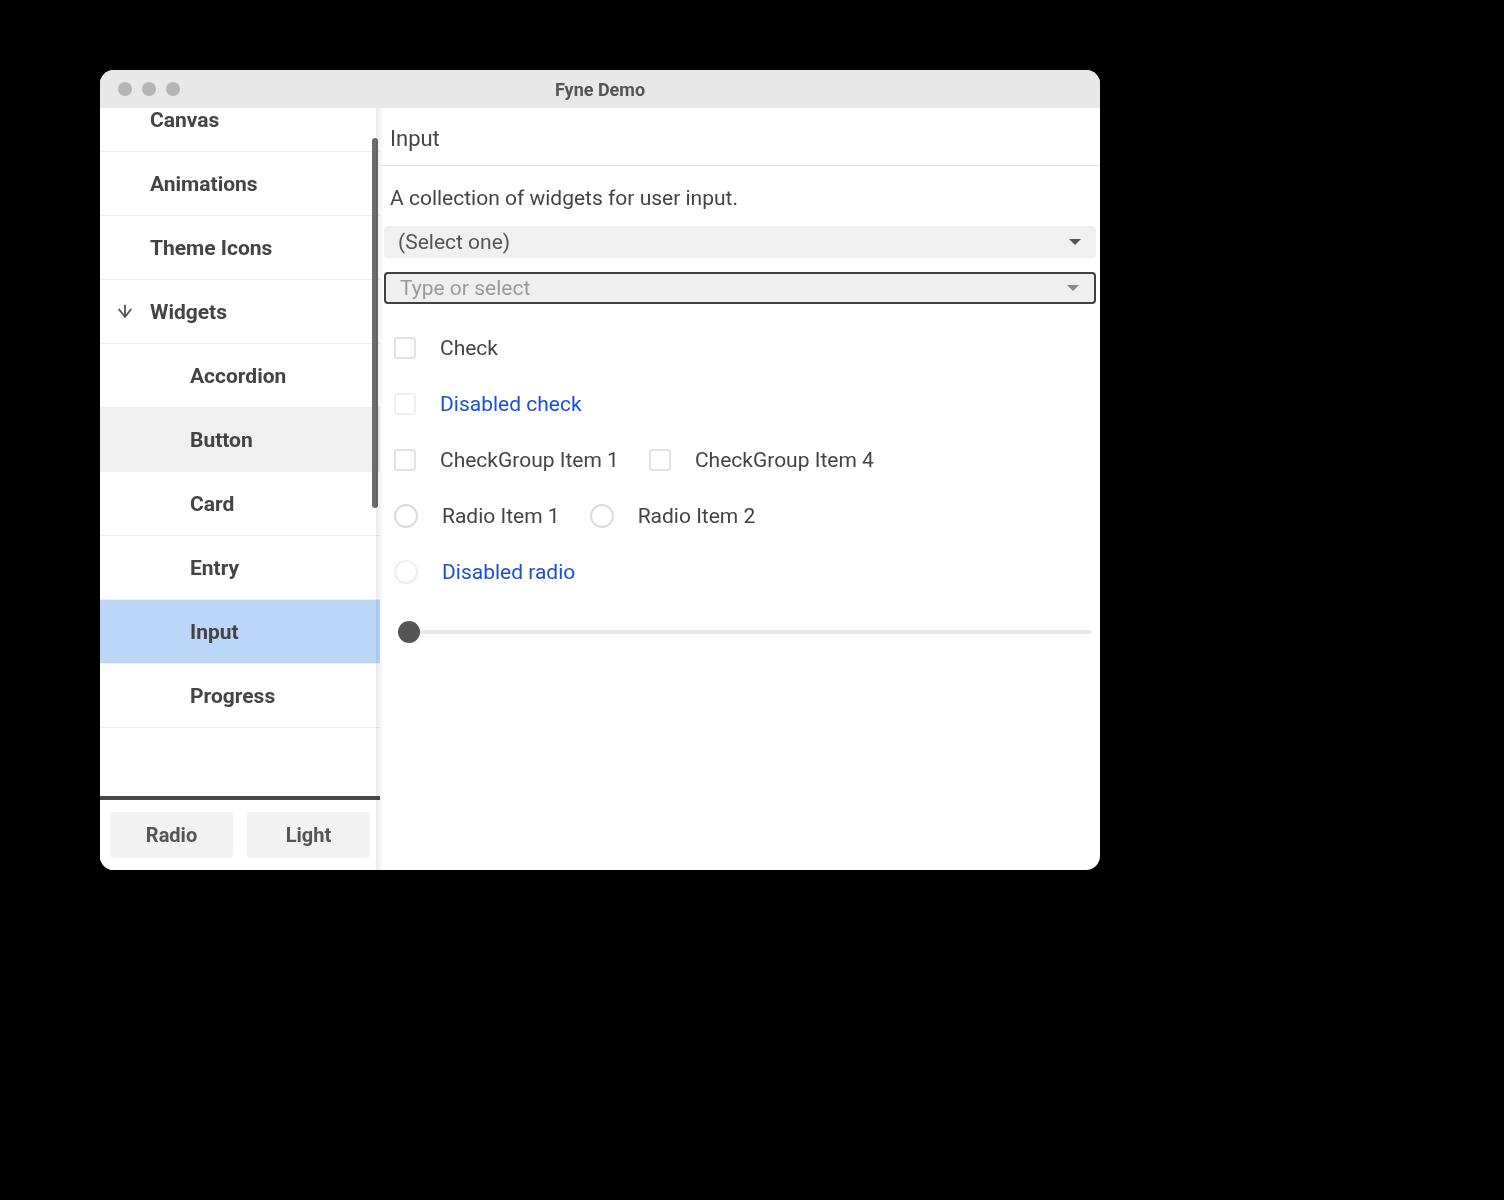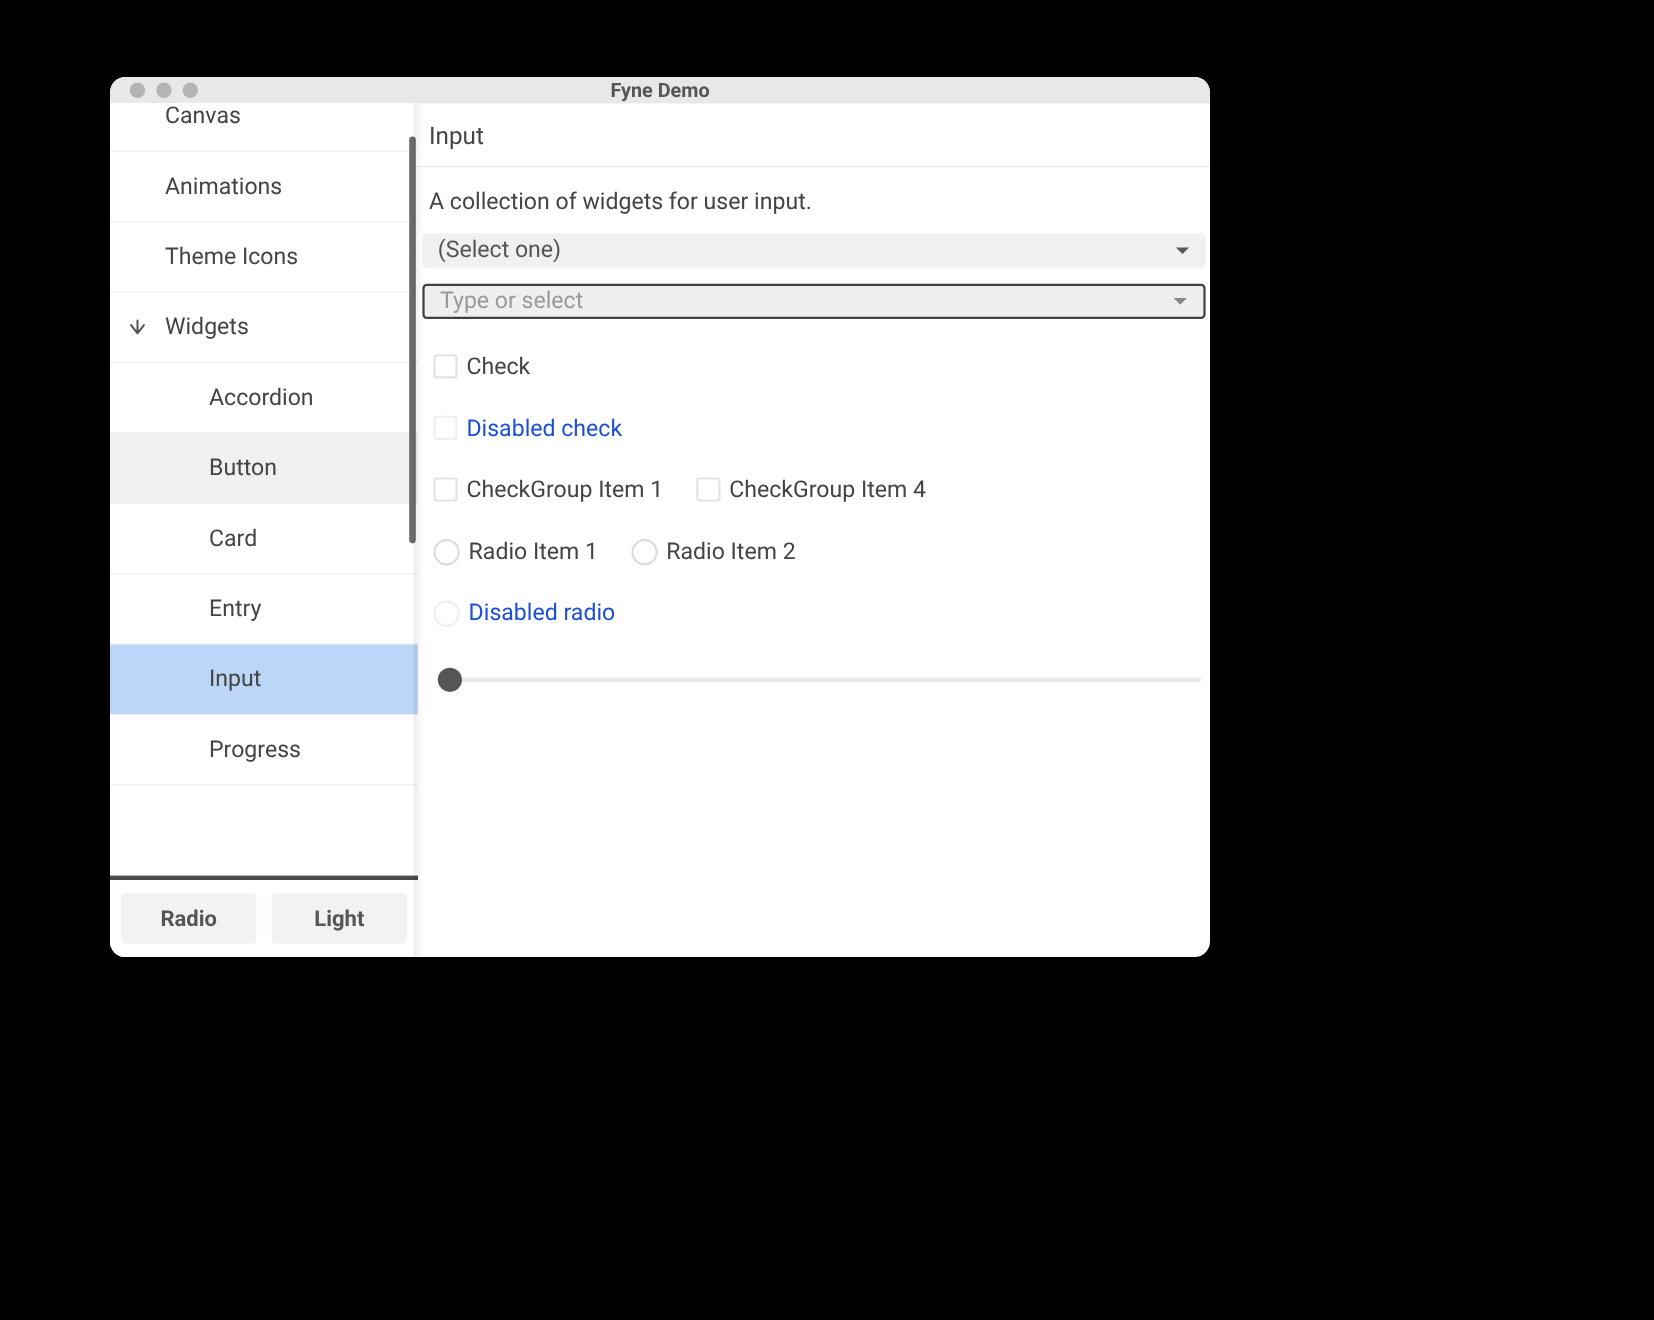--- a/index.html
+++ b/index.html
@@ -18,21 +18,21 @@
       width: 1000px;
       height: 800px;
       background: #fff;
       border-radius: 14px;
       box-shadow: 0 10px 40px rgba(0,0,0,0.5);
       display: flex;
       flex-direction: column;
       overflow: hidden;
     }
     .titlebar {
-      height: 24px;
+      height: 38px;
       background: #e8e8e8;
       display: flex;
       align-items: center;
       position: relative;
       flex-shrink: 0;
     }
     .traffic-lights {
       display: flex;
       gap: 10px;
       padding-left: 18px;
@@ -68,20 +68,21 @@
     .sidebar-scroll {
       flex: 1;
       overflow: hidden;
       position: relative;
     }
     .sidebar-list {
       position: absolute;
       top: -20px;
       left: 0;
       right: 0;
+      font-weight: bold;
     }
     .sidebar-item {
       height: 64px;
       display: flex;
       align-items: center;
       padding-left: 50px;
       font-size: 21px;
       color: #444;
       border-bottom: 1px solid #eee;
       position: relative;
@@ -200,21 +201,22 @@
     .chk-row, .radio-row {
       display: flex;
       align-items: center;
       gap: 30px;
       font-size: 21px;
       color: #444;
     }
     .chk-row.disabled, .radio-row.disabled { color: #1d4ed8; }
     .chk-item, .radio-item {
       display: flex;
-      gap: 8px;
+      align-items: center;
+      gap: 24px;
     }
     .chk-box {
       width: 22px;
       height: 22px;
       border: 2px solid #e3e3e3;
       border-radius: 3px;
       background: #fff;
     }
     .chk-row.disabled .chk-box { border-color: #efefef; }
     .radio-circ {

